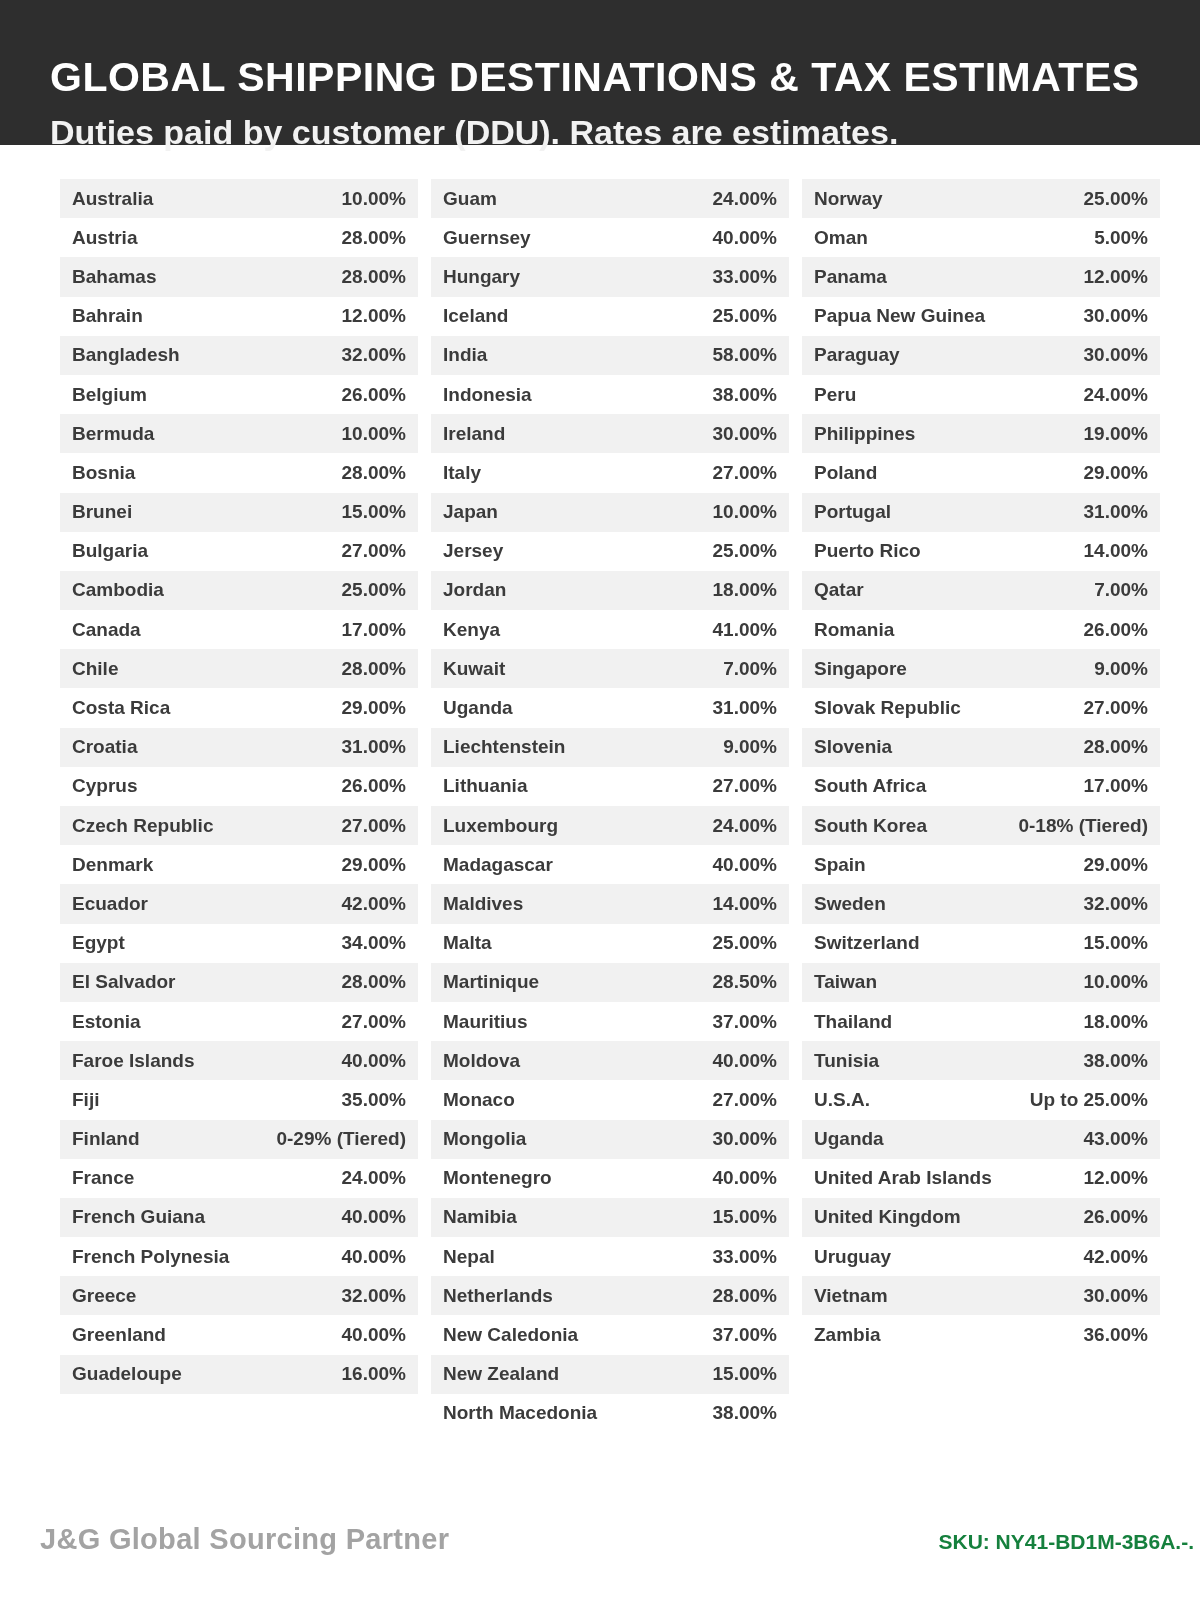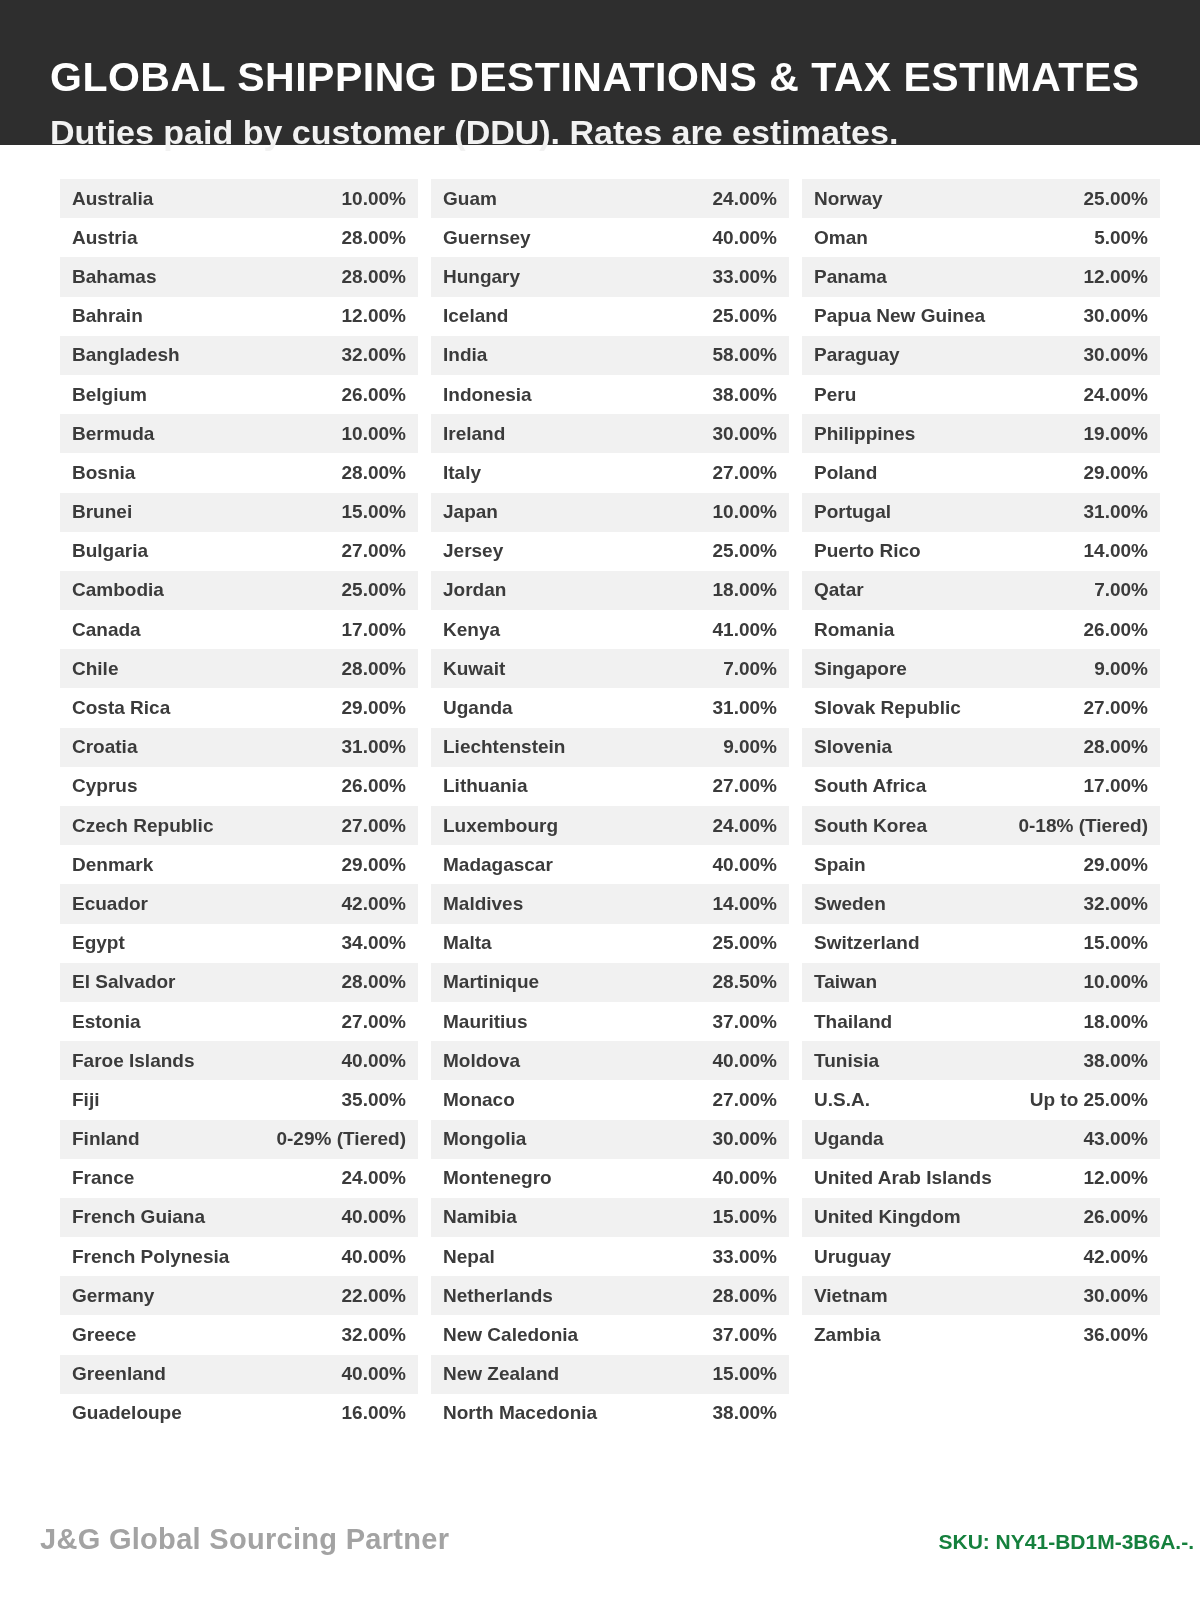--- a/index.html
+++ b/index.html
@@ -210,24 +210,20 @@
         </div>
         <div class="row">
           <span class="country">French Guiana</span>
           <span class="rate">40.00%</span>
         </div>
         <div class="row">
           <span class="country">French Polynesia</span>
           <span class="rate">40.00%</span>
         </div>
         <div class="row">
-          <span class="country">Germany</span>
-          <span class="rate">22.00%</span>
-        </div>
-        <div class="row">
           <span class="country">Greece</span>
           <span class="rate">32.00%</span>
         </div>
         <div class="row">
           <span class="country">Greenland</span>
           <span class="rate">40.00%</span>
         </div>
         <div class="row">
           <span class="country">Guadeloupe</span>
           <span class="rate">16.00%</span>

